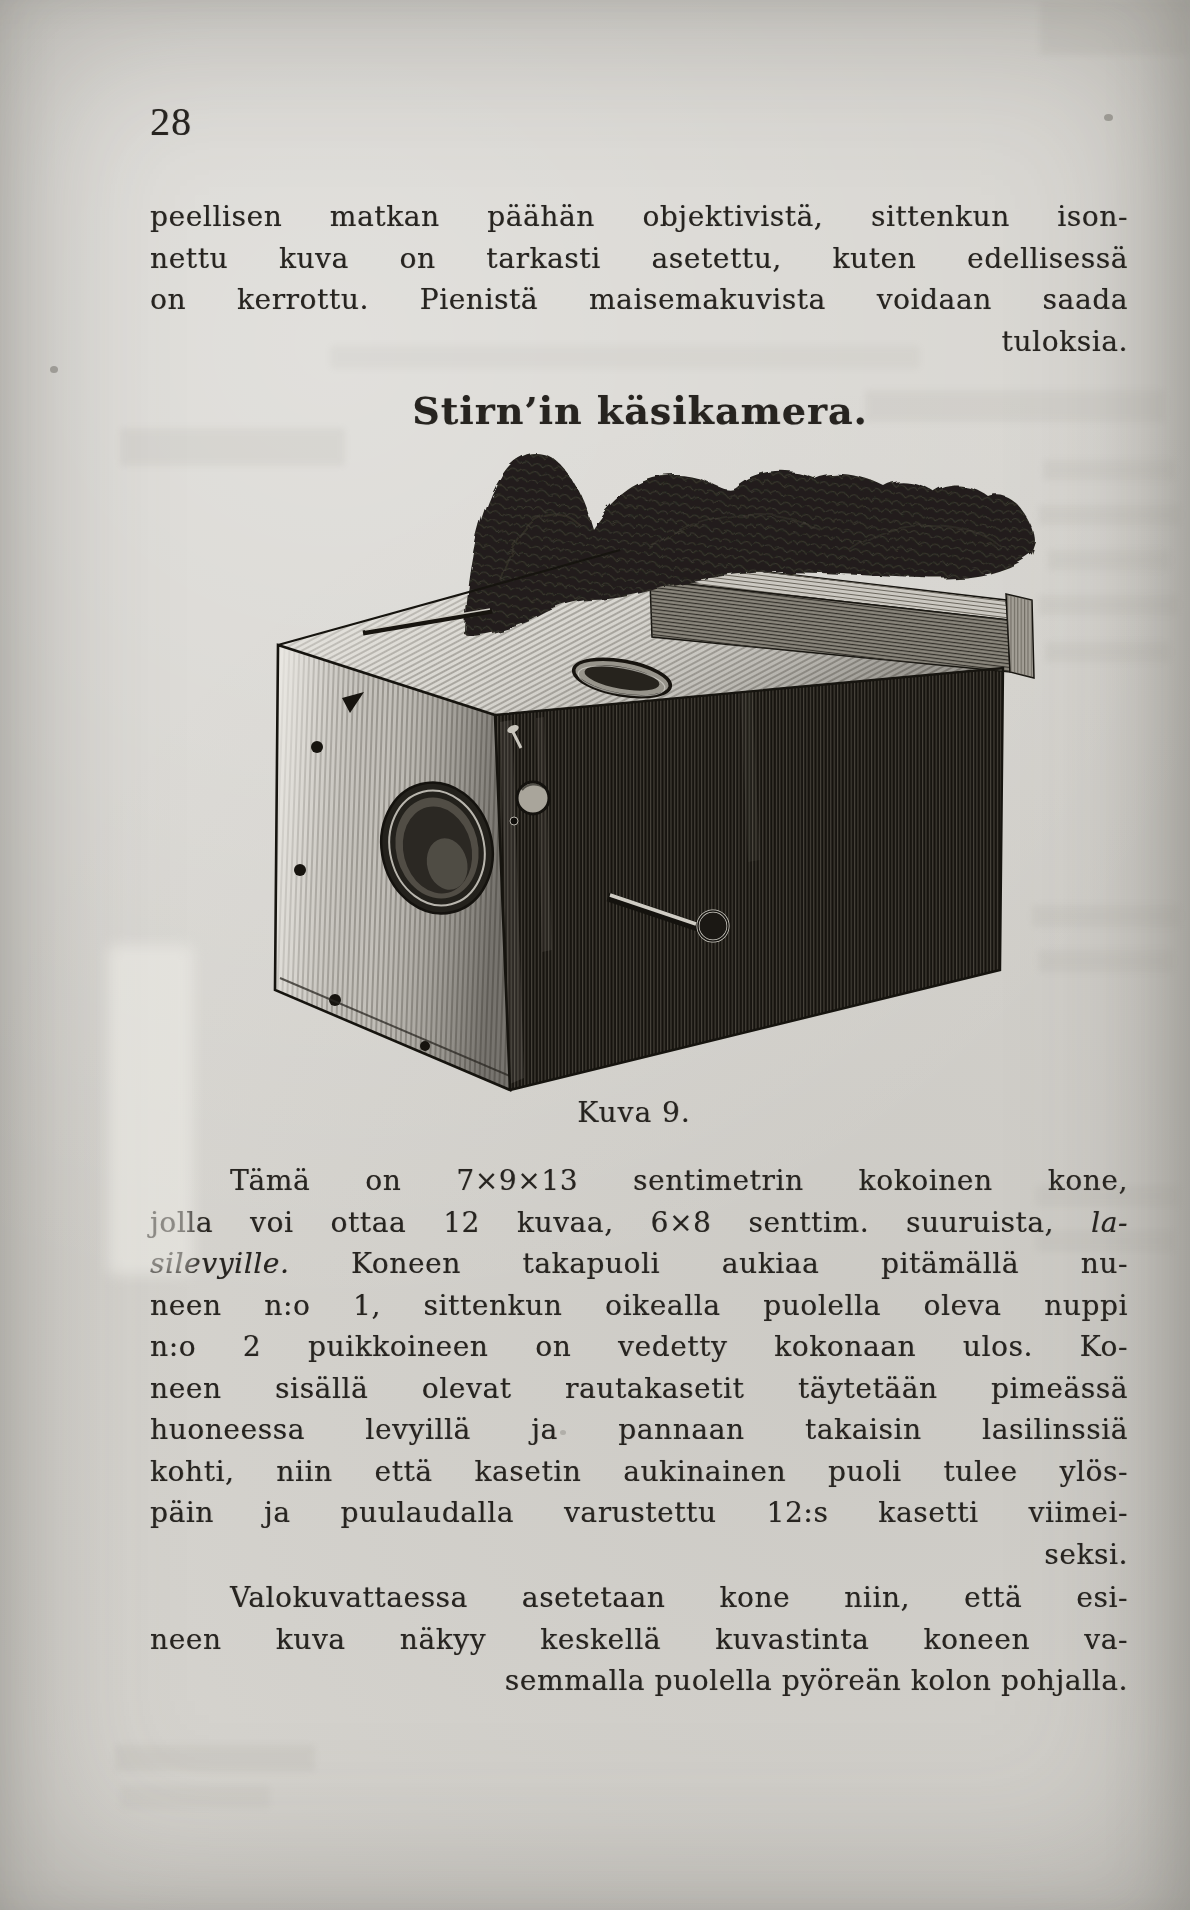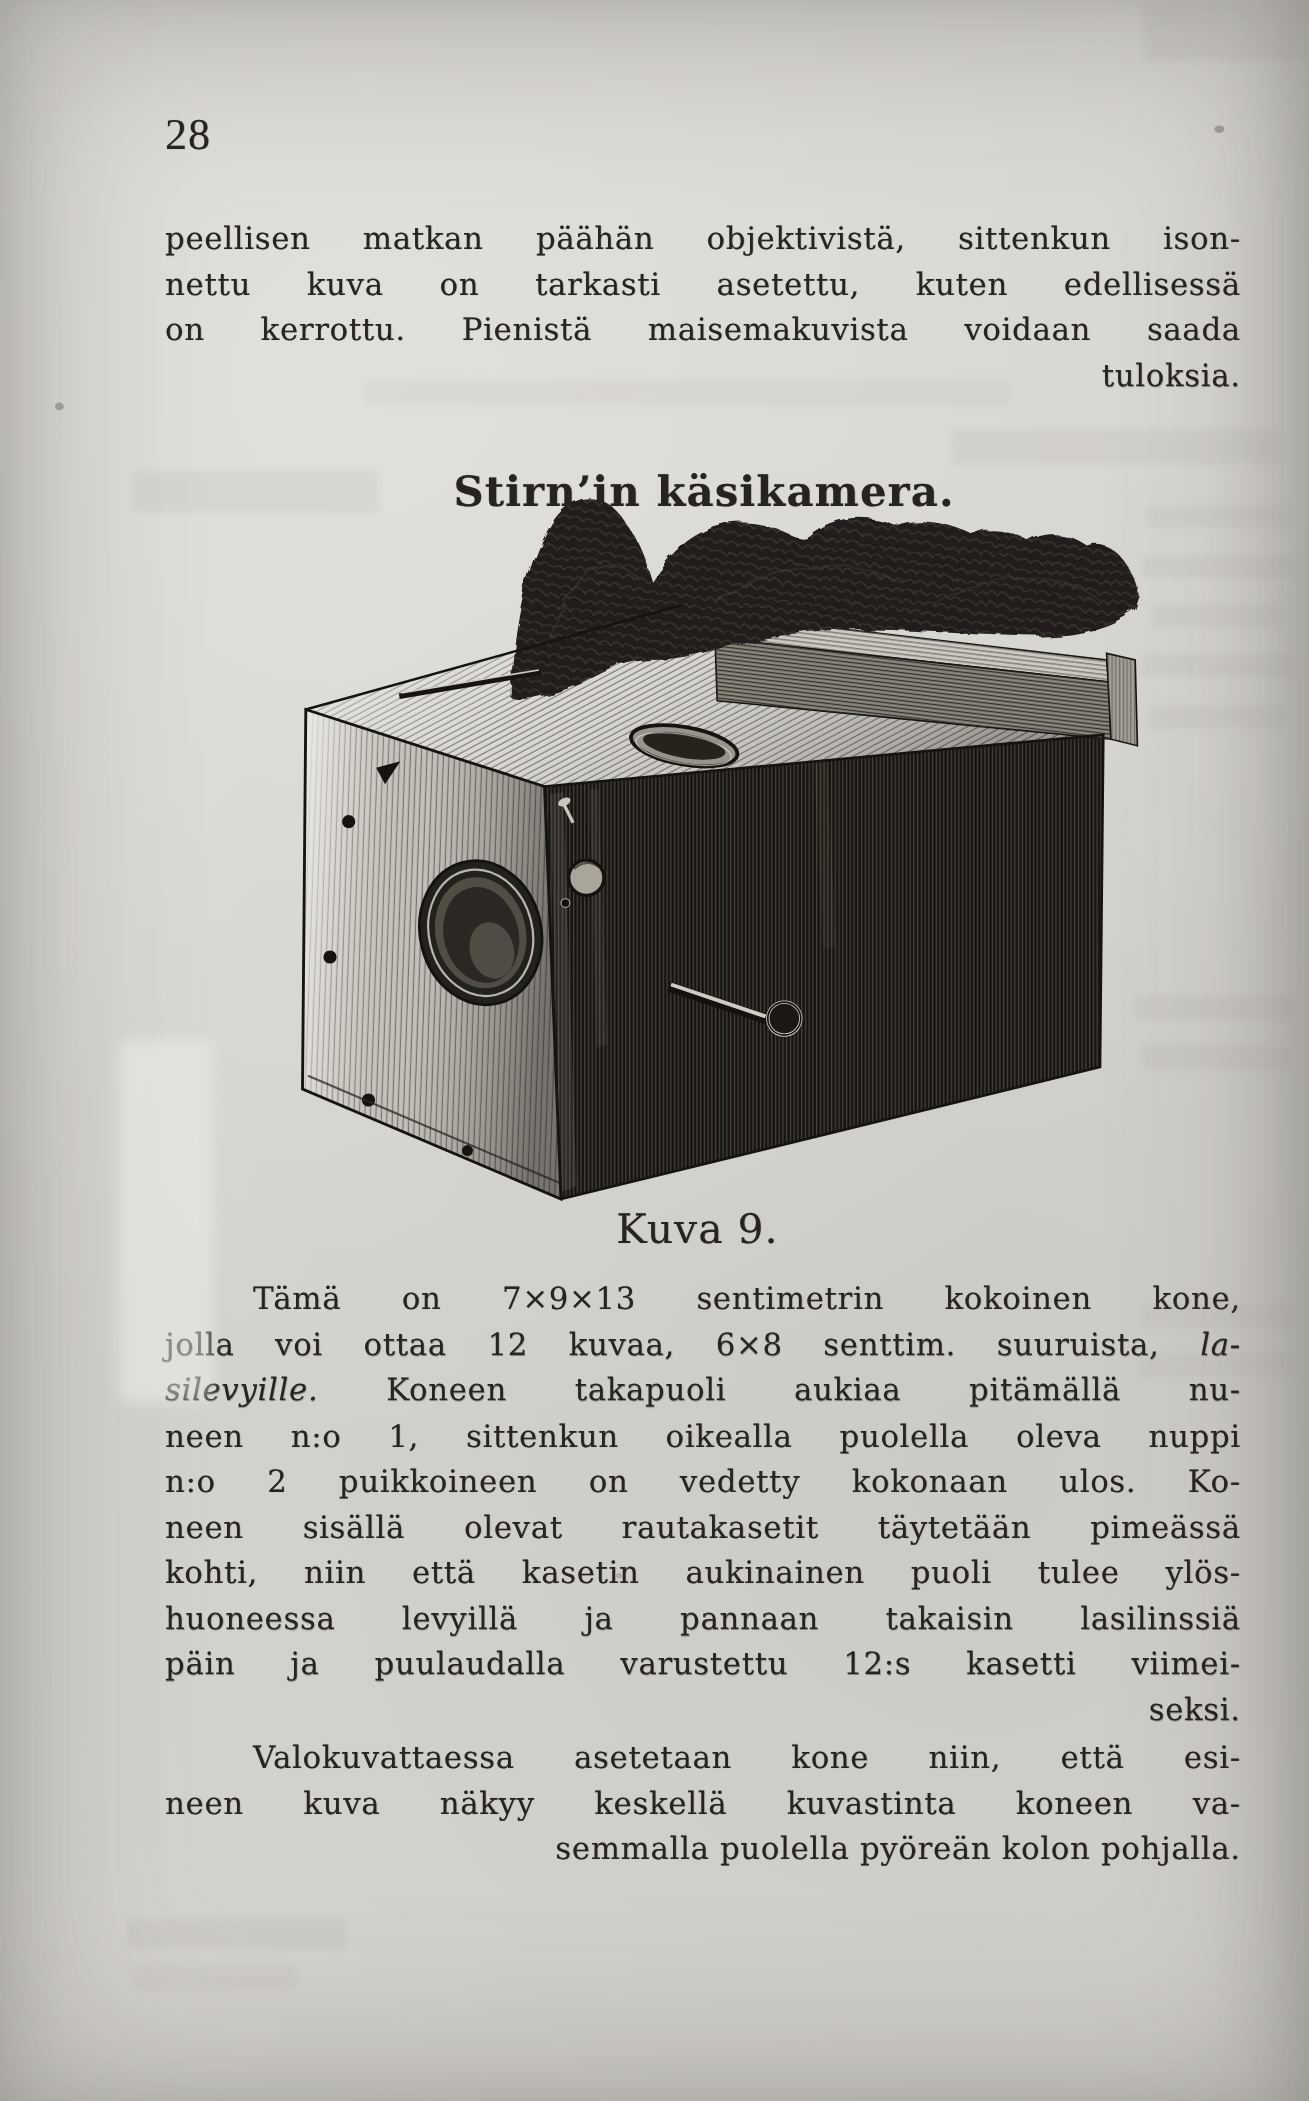--- a/index.html
+++ b/index.html
@@ -14,23 +14,23 @@
        box-shadow: inset 0 0 150px 30px rgba(88,85,78,.30), inset -45px 0 70px -35px rgba(70,67,60,.28), inset 35px 0 60px -40px rgba(70,67,60,.22);}
   .ink{color:#272420;text-shadow:.4px .4px .7px rgba(32,30,26,.45);}
   .pagenum{position:absolute;left:150px;top:98px;font-size:40px;letter-spacing:1px;font-family:Liberation Serif, serif;}
   .textcol{position:absolute;left:150px;width:978px;font-size:28px;letter-spacing:.6px;}
   .line{height:41.5px;line-height:41.5px;white-space:nowrap;}
   .jline{white-space:normal;text-align:justify;text-align-last:justify;}
   .lline{text-align:right;}
   .ind{text-indent:80px;}
   .it{font-style:italic;}
   .heading{position:absolute;left:150px;top:388px;width:980px;text-align:center;
-           font-size:38px;font-weight:bold;letter-spacing:1px;margin-top:36px;}
+           font-size:38px;font-weight:bold;letter-spacing:1px;}
   .figwrap{position:absolute;left:180px;top:430px;width:880px;height:670px;}
-  .caption{position:absolute;left:150px;top:1096px;width:968px;text-align:center;font-size:37px;letter-spacing:1px;}
+  .caption{position:absolute;left:150px;top:1096px;width:968px;text-align:center;font-size:28px;letter-spacing:1px;}
   .smudge{position:absolute;background:#8f8c83;opacity:.10;filter:blur(3px);border-radius:4px;}
   .lightband{position:absolute;background:#f0efe9;opacity:.5;filter:blur(7px);border-radius:8px;}
   .speck{position:absolute;background:#55524a;border-radius:50%;opacity:.4;}
 </style>
 </head>
 <body>
 
 <div class="paper">
 
   <div class="pagenum ink">28</div>
@@ -214,22 +214,22 @@
 
   <div class="caption ink">Kuva 9.</div>
 
   <div class="textcol ink" style="top:1160px">
     <div class="line jline ind">Tämä on 7×9×13 sentimetrin kokoinen kone,</div>
     <div class="line jline"><span>jolla voi ottaa 12 kuvaa, 6×8 senttim. suuruista, </span><i class="it">la-</i></div>
     <div class="line jline"><i class="it">silevyille.</i><span> Koneen takapuoli aukiaa pitämällä nu-</span></div>
     <div class="line jline">neen n:o 1, sittenkun oikealla puolella oleva nuppi</div>
     <div class="line jline">n:o 2 puikkoineen on vedetty kokonaan ulos. Ko-</div>
     <div class="line jline">neen sisällä olevat rautakasetit täytetään pimeässä</div>
+    <div class="line jline">huoneessa levyillä ja pannaan takaisin lasilinssiä</div>
     <div class="line jline">kohti, niin että kasetin aukinainen puoli tulee ylös-</div>
-    <div class="line jline">huoneessa levyillä ja pannaan takaisin lasilinssiä</div>
     <div class="line jline">päin ja puulaudalla varustettu 12:s kasetti viimei-</div>
     <div class="line lline">seksi.</div>
   </div>
 
   <div class="textcol ink" style="top:1577px">
     <div class="line jline ind">Valokuvattaessa asetetaan kone niin, että esi-</div>
     <div class="line jline">neen kuva näkyy keskellä kuvastinta koneen va-</div>
     <div class="line lline">semmalla puolella pyöreän kolon pohjalla.</div>
   </div>
 

